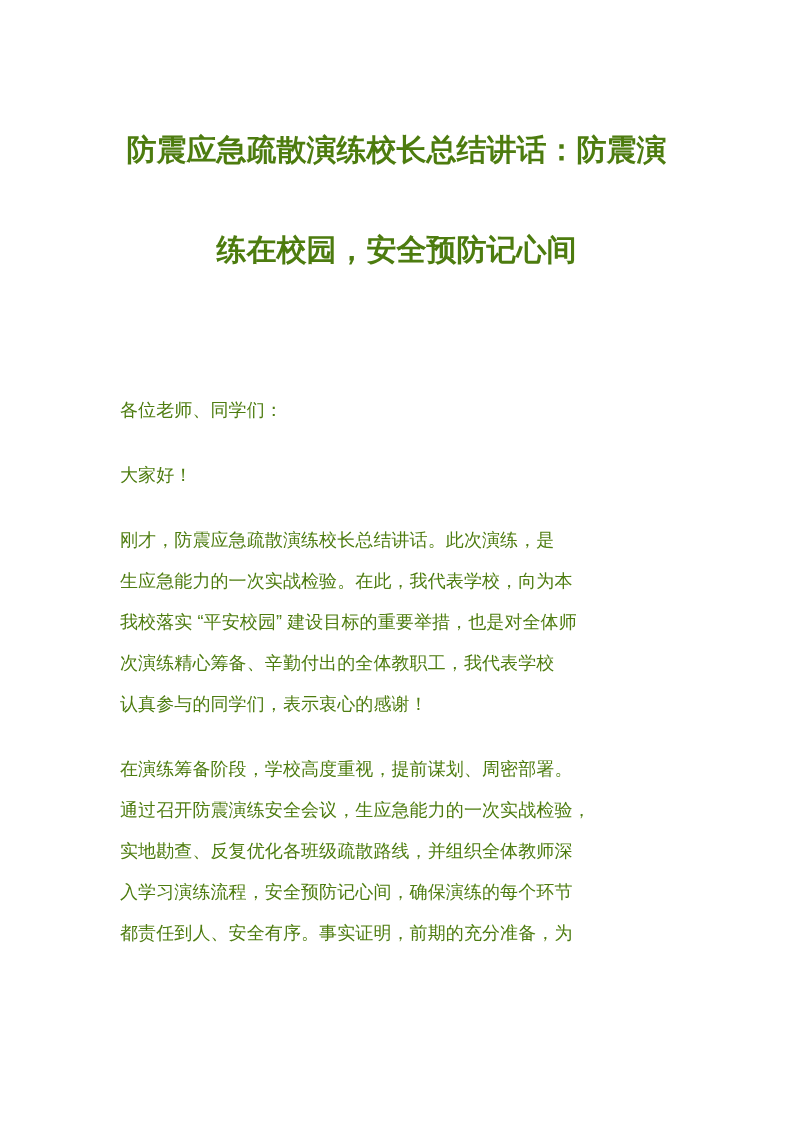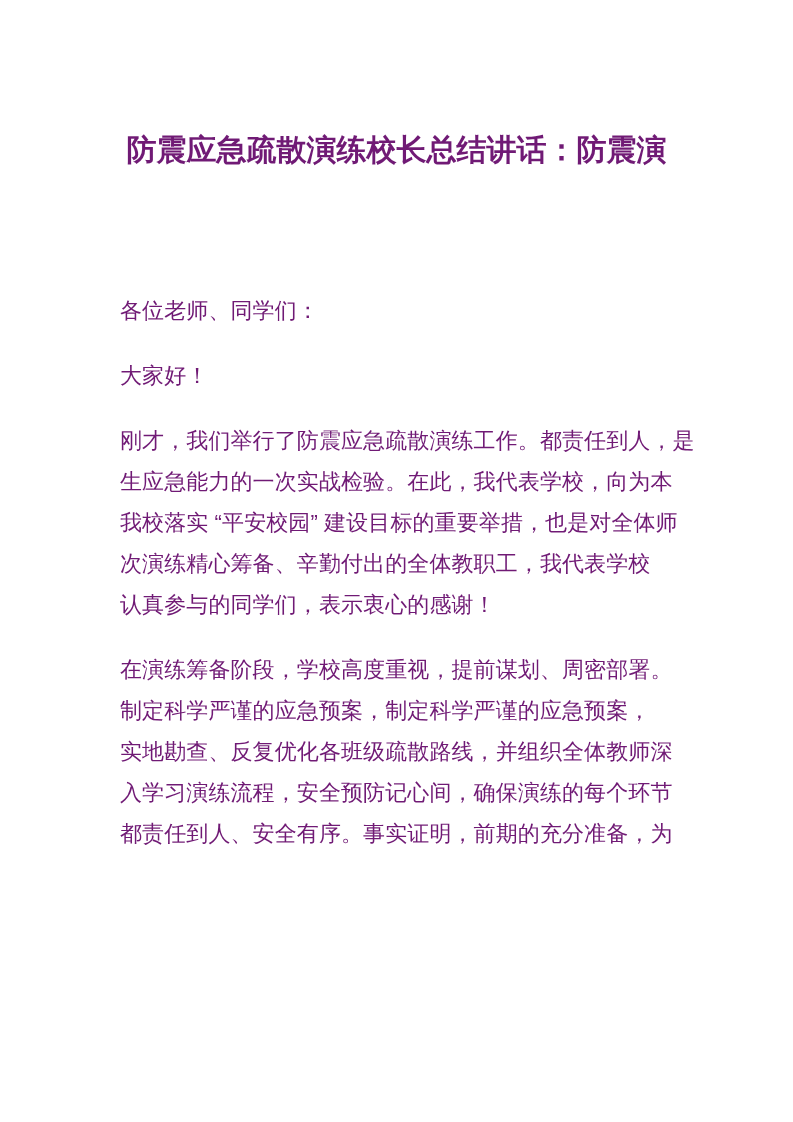--- a/index.html
+++ b/index.html
@@ -6,40 +6,40 @@
     margin: 0;
     padding: 0;
     background: #ffffff;
   }
   .page {
     position: relative;
     width: 793px;
     height: 1122px;
     margin: 0 auto;
     background: #ffffff;
-    color: #701a75;
+    color: #4d7c0f;
     font-family: "Liberation Sans", sans-serif;
     overflow: hidden;
   }
   .doc-title {
     margin: 100px 118px 0 118px;
     font-size: 30px;
     font-weight: 700;
     line-height: 100px;
     text-align: center;
     letter-spacing: 0;
   }
   .title-line {
     display: block;
     white-space: nowrap;
   }
   .doc-body {
     margin: 90px 0 0 120px;
     width: 556px;
-    font-size: 22px;
+    font-size: 18px;
   }
   .para {
     margin: 0;
     padding: 0;
   }
   .para + .para {
     margin-top: 24px;
   }
   .line {
     display: block;
@@ -48,43 +48,44 @@
     letter-spacing: 0.1px;
   }
 </style>
 </head>
 <body>
 
 <div class="page">
 
   <h1 class="doc-title">
     <span class="title-line">防震应急疏散演练校长总结讲话：防震演</span>
+    <span class="title-line">练在校园，安全预防记心间</span>
   </h1>
 
   <div class="doc-body">
 
     <p class="para">
       <span class="line">各位老师、同学们：</span>
     </p>
 
     <p class="para">
       <span class="line">大家好！</span>
     </p>
 
     <p class="para">
-      <span class="line">刚才，我们举行了防震应急疏散演练工作。都责任到人，是</span>
+      <span class="line">刚才，防震应急疏散演练校长总结讲话。此次演练，是</span>
       <span class="line">生应急能力的一次实战检验。在此，我代表学校，向为本</span>
       <span class="line">我校落实 “平安校园” 建设目标的重要举措，也是对全体师</span>
       <span class="line">次演练精心筹备、辛勤付出的全体教职工，我代表学校</span>
       <span class="line">认真参与的同学们，表示衷心的感谢！</span>
     </p>
 
     <p class="para">
       <span class="line">在演练筹备阶段，学校高度重视，提前谋划、周密部署。</span>
-      <span class="line">制定科学严谨的应急预案，制定科学严谨的应急预案，</span>
+      <span class="line">通过召开防震演练安全会议，生应急能力的一次实战检验，</span>
       <span class="line">实地勘查、反复优化各班级疏散路线，并组织全体教师深</span>
       <span class="line">入学习演练流程，安全预防记心间，确保演练的每个环节</span>
       <span class="line">都责任到人、安全有序。事实证明，前期的充分准备，为</span>
     </p>
 
   </div>
 
 </div>
 
 </body></html>

